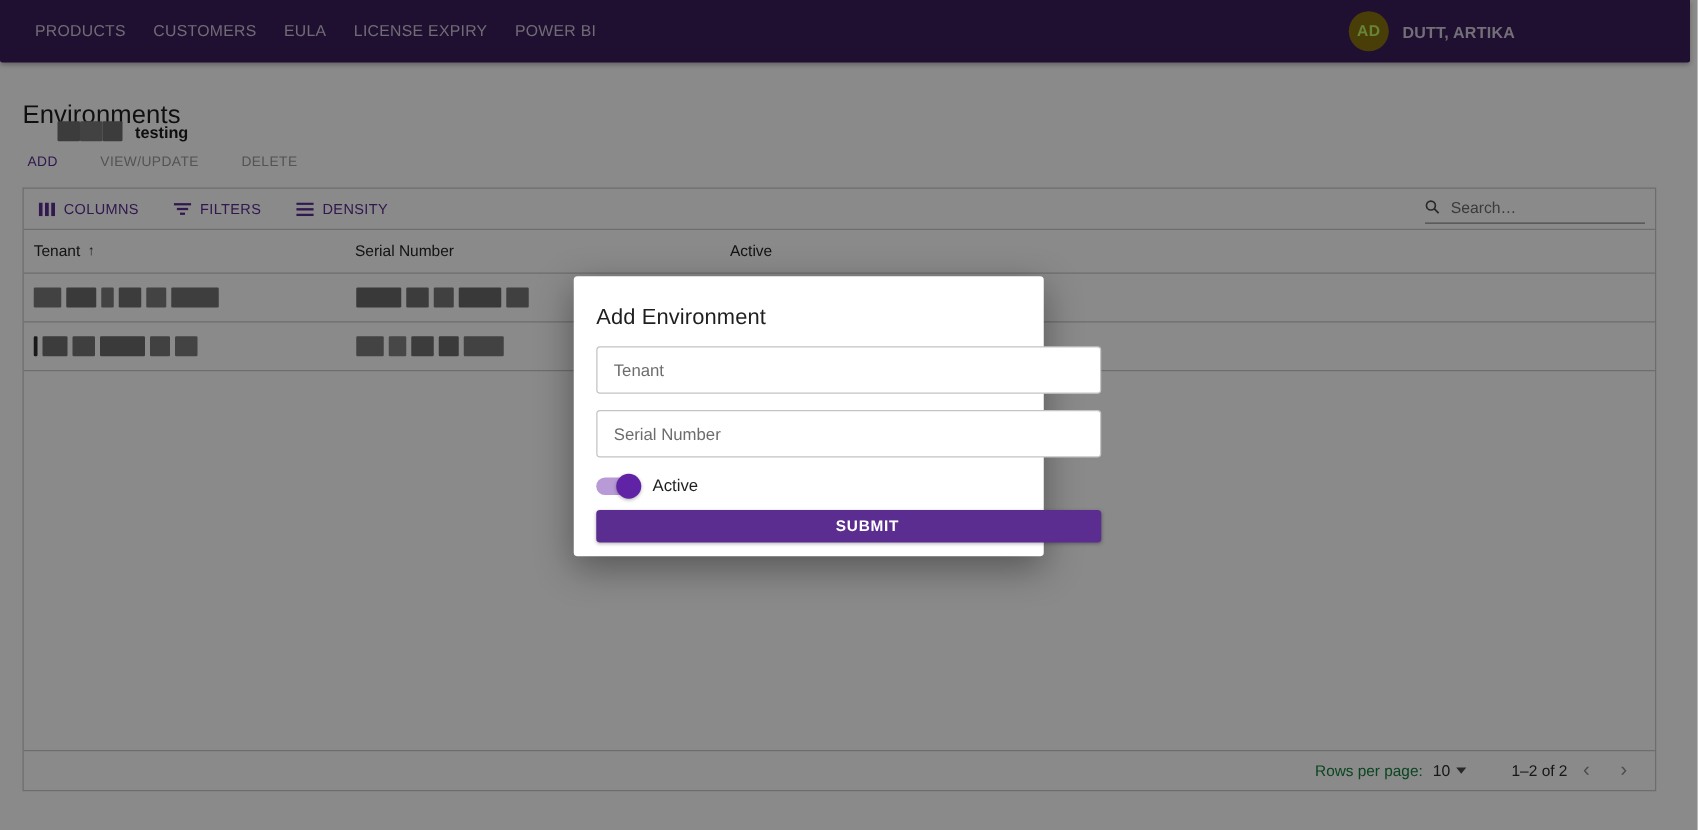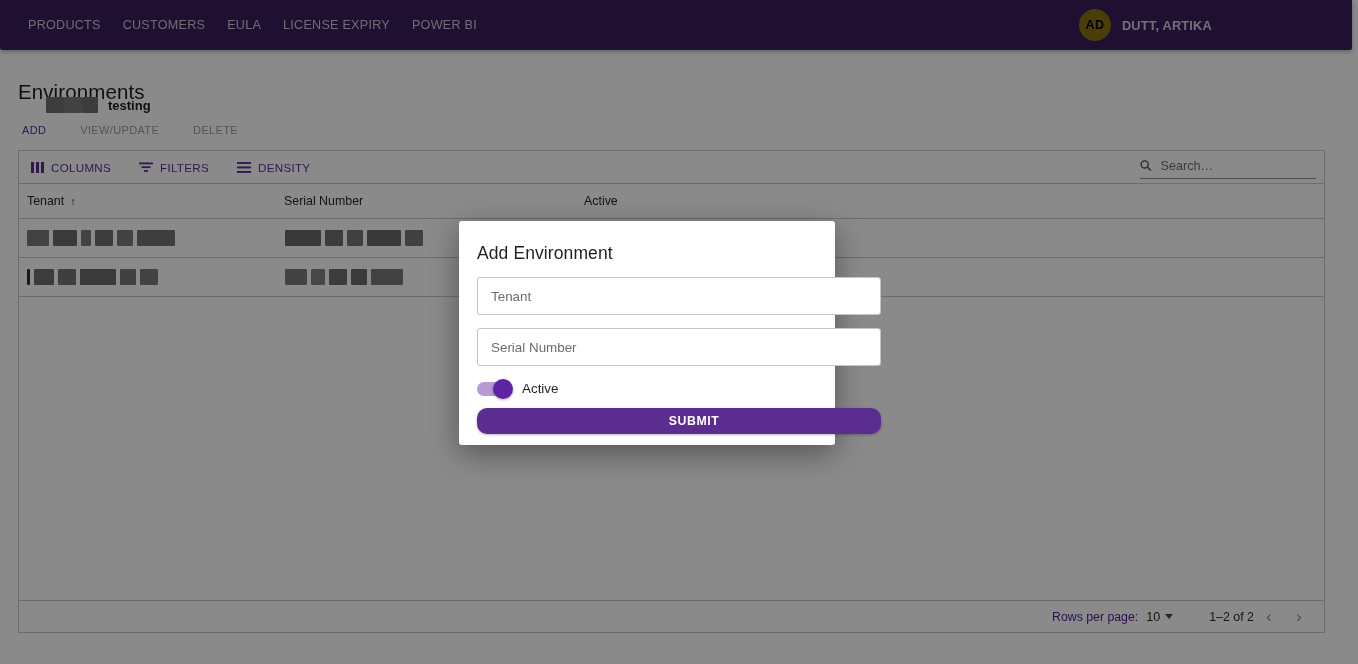--- a/index.html
+++ b/index.html
@@ -51,21 +51,21 @@
     white-space: nowrap;
     cursor: pointer;
   }
   .user-area {
     position: absolute; right: 140px; top: 0; height: 50px;
     display: flex; align-items: center; gap: 11px;
   }
   .avatar {
     width: 32px; height: 32px; border-radius: 50%;
     background: #8a7310;
-    color: #000000;
+    color: #bef264;
     font-size: 12.5px; font-weight: bold;
     display: flex; align-items: center; justify-content: center;
     letter-spacing: .3px;
   }
   .user-name {
     color: #d5cddd; font-size: 12.8px; font-weight: bold;
     letter-spacing: .2px; white-space: nowrap;
   }
 
   
@@ -150,21 +150,21 @@
 
   .tbody-fill { height: 326px; }
 
   .foot {
     position: absolute; left: 0; right: 0; bottom: 0;
     height: 32px; display: flex; align-items: center;
     justify-content: flex-end; gap: 0;
     border-top: 1px solid #c9c9c9;
     padding-right: 10px;
   }
-  .foot-label { font-size: 12.3px; color: #4c1d95; }
+  .foot-label { font-size: 12.3px; color: #15803d; }
   .rpp {
     display: flex; align-items: center; gap: 5px;
     margin-left: 8px; cursor: pointer; justify-content: space-between;
   }
   .rpp-val { font-size: 12.6px; color: #2b2b2b; }
   .caret {
     width: 0; height: 0;
     border-left: 4.5px solid transparent;
     border-right: 4.5px solid transparent;
     border-top: 5px solid #4a4a4a;
@@ -222,21 +222,21 @@
     position: absolute; right: -2px; top: -3px;
     width: 20px; height: 20px; border-radius: 50%;
     background: #6023a5;
     box-shadow: 0 1px 3px rgba(0,0,0,.3);
   }
   .toggle-label { font-size: 13.4px; color: #1f1f1f; }
 
   .submit {
     margin-top: 12px;
     width: 404px; height: 26px;
-    background: #5b2d90; border: none; border-radius: 10px;
+    background: #5b2d90; border: none; border-radius: 3px;
     color: #ffffff; font-size: 12.3px; font-weight: bold;
     letter-spacing: .6px;
     font-family: "Liberation Sans", sans-serif;
     cursor: pointer;
     box-shadow: 0 1px 3px rgba(0,0,0,.28);
     padding-left: 36px;
   }
 </style>
 </head>
 <body>

